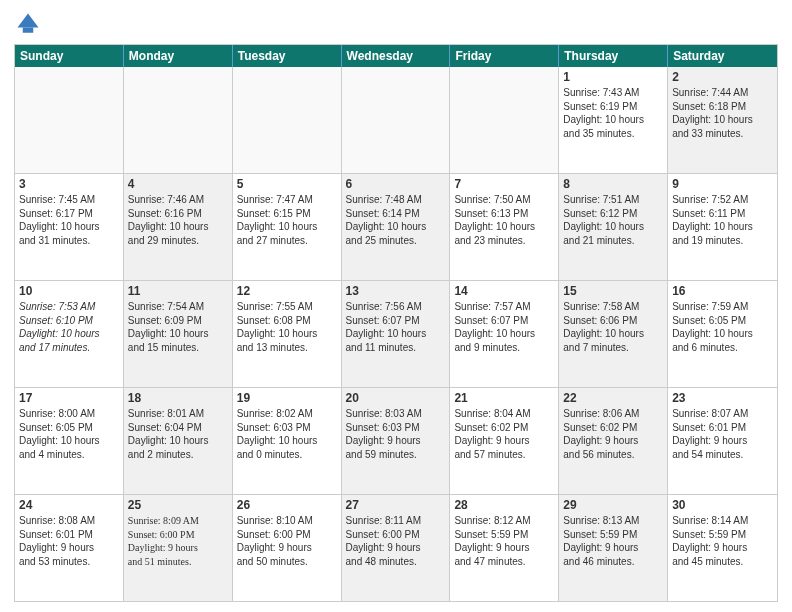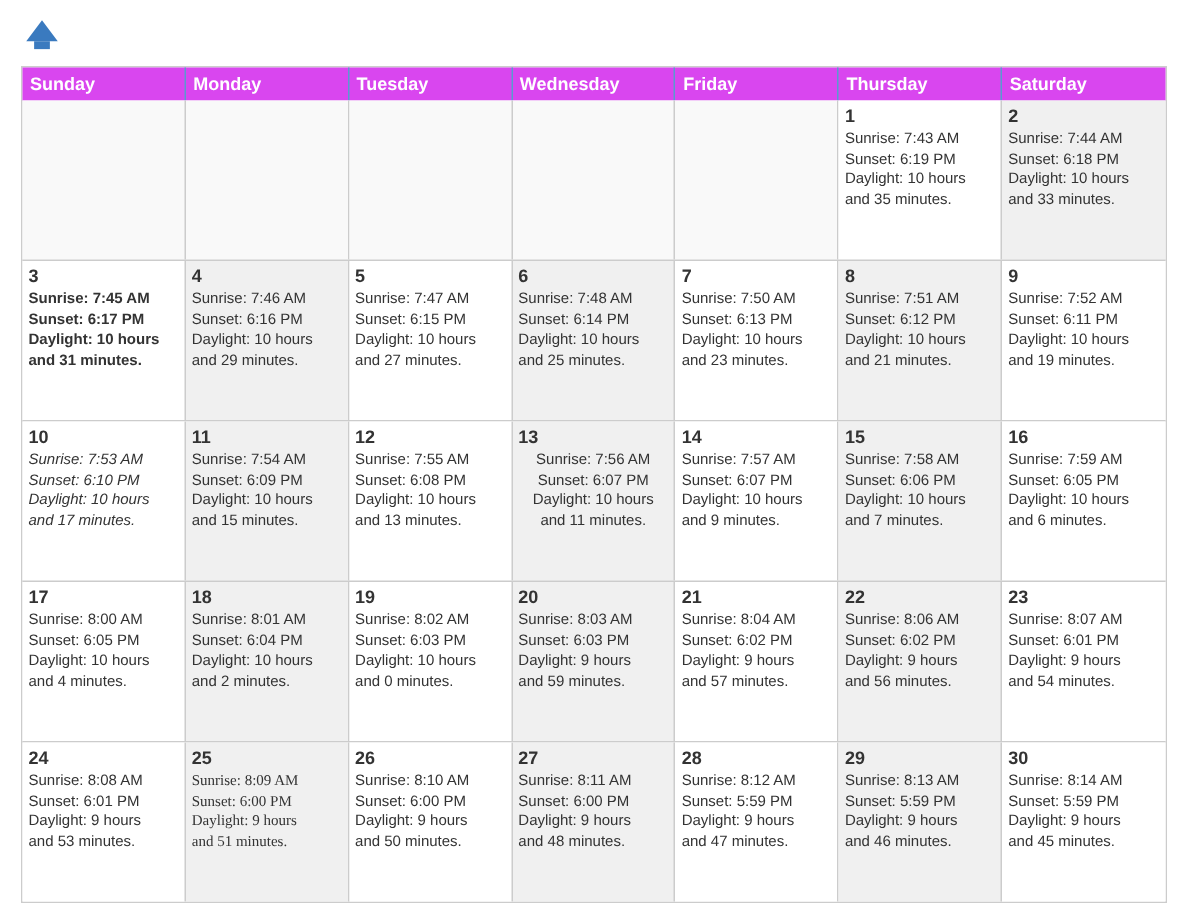--- a/index.html
+++ b/index.html
@@ -56,21 +56,21 @@
     }
     .calendar {
       flex: 1;
       display: flex;
       flex-direction: column;
       border: 1px solid #ccc;
     }
     .cal-header {
       display: grid;
       grid-template-columns: repeat(7, 1fr);
-      background: #d946ef;
+      background: #0f766e;
     }
     .cal-header-cell {
       color: #fff;
       font-size: 12px;
       font-weight: bold;
       padding: 4px 5px;
       border-right: 1px solid #5a9ad0;
       text-align: left;
     }
     .cal-header-cell:last-child { border-right: none; }
@@ -160,21 +160,21 @@
             <span class="day-num">2</span>
             <div class="cell-text" style="white-space: pre-line;">Sunrise: 7:44 AM
 Sunset: 6:18 PM
 Daylight: 10 hours
 and 33 minutes.</div>
           </div>
         </div>
         <div class="cal-row">
           <div class="cal-cell">
             <span class="day-num">3</span>
-            <div class="cell-text" style="white-space: pre-line; font-weight: bold;">Sunrise: 7:45 AM
+            <div class="cell-text" style="white-space: pre-line;">Sunrise: 7:45 AM
 Sunset: 6:17 PM
 Daylight: 10 hours
 and 31 minutes.</div>
           </div>
           <div class="cal-cell shaded">
             <span class="day-num">4</span>
             <div class="cell-text" style="white-space: pre-line;">Sunrise: 7:46 AM
 Sunset: 6:16 PM
 Daylight: 10 hours
 and 29 minutes.</div>
@@ -232,21 +232,21 @@
           </div>
           <div class="cal-cell">
             <span class="day-num">12</span>
             <div class="cell-text" style="white-space: pre-line;">Sunrise: 7:55 AM
 Sunset: 6:08 PM
 Daylight: 10 hours
 and 13 minutes.</div>
           </div>
           <div class="cal-cell shaded">
             <span class="day-num">13</span>
-            <div class="cell-text" style="white-space: pre-line; text-align: center;">Sunrise: 7:56 AM
+            <div class="cell-text" style="white-space: pre-line;">Sunrise: 7:56 AM
 Sunset: 6:07 PM
 Daylight: 10 hours
 and 11 minutes.</div>
           </div>
           <div class="cal-cell">
             <span class="day-num">14</span>
             <div class="cell-text" style="white-space: pre-line;">Sunrise: 7:57 AM
 Sunset: 6:07 PM
 Daylight: 10 hours
 and 9 minutes.</div>

